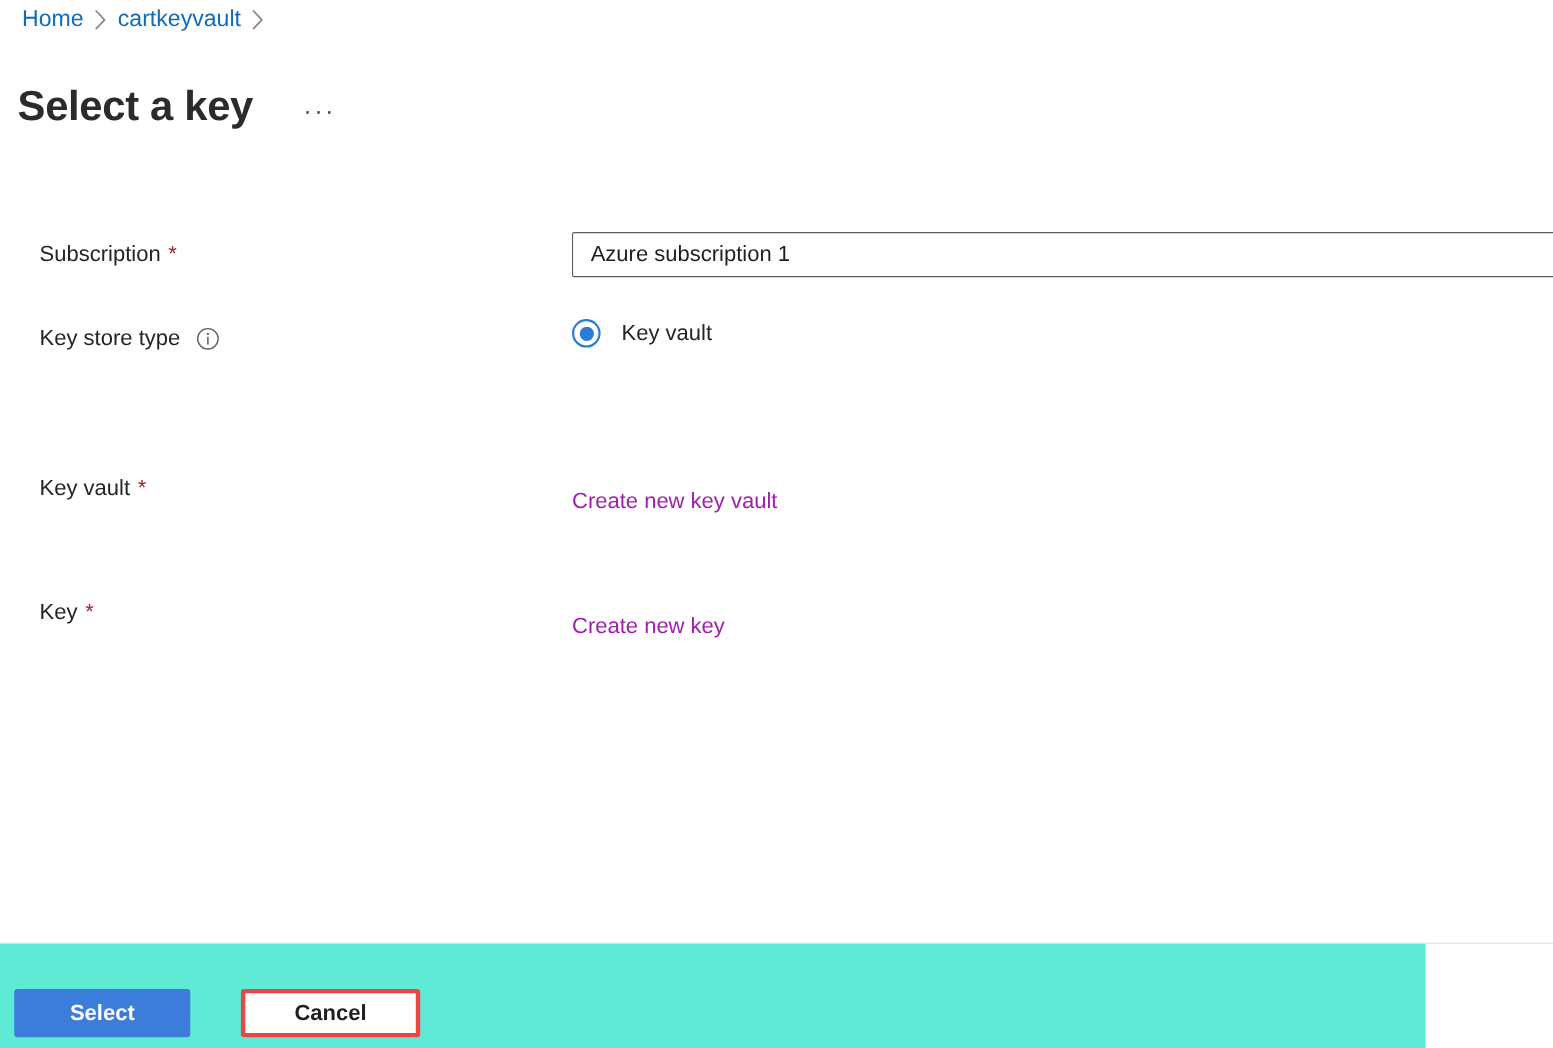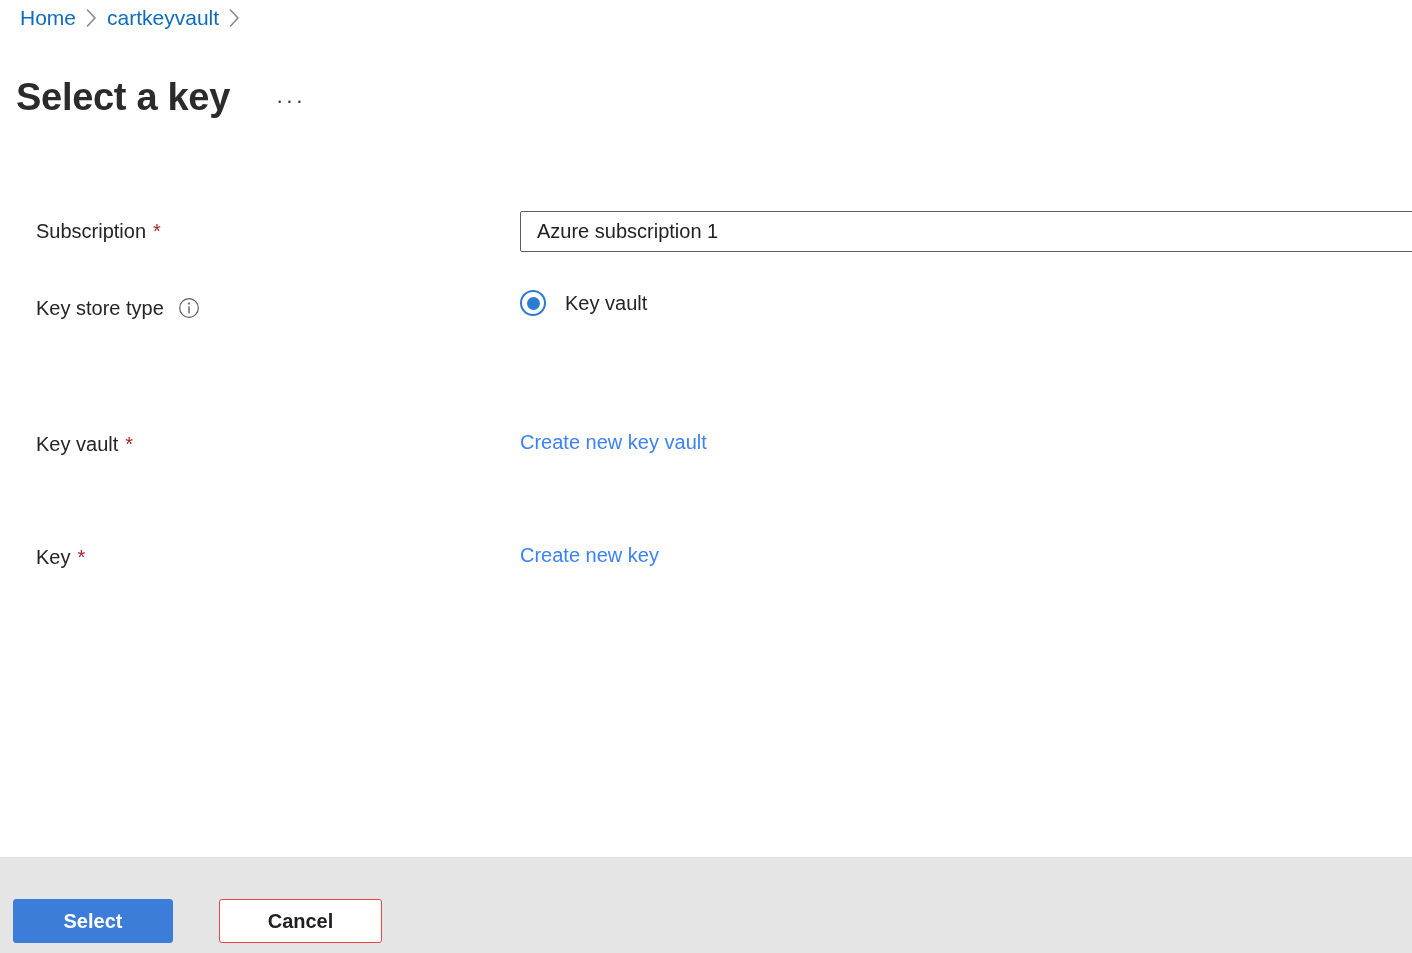--- a/index.html
+++ b/index.html
@@ -80,23 +80,23 @@
   .chev {
     position: absolute; right: 14px; top: 50%;
     transform: translateY(-50%);
     width: 20px; height: 20px;
     display: flex; align-items: center; justify-content: center;
   }
   .chev svg { display: block; }
 
   .sublink {
     display: inline-block;
-    margin-top: 5px;
+    margin-top: 19px;
     font-size: 20px; line-height: 28px;
-    color: #3b82f6; cursor: pointer;
+    color: #a21caf; cursor: pointer;
   }
 
   
   .radio-group { display: flex; flex-direction: column; gap: 14px; }
   .radio-item { display: flex; align-items: center; cursor: pointer; }
   .radio-mark {
     width: 26px; height: 26px; border-radius: 50%;
     border: 2px solid #3b3a39; background: #ffffff;
     display: flex; align-items: center; justify-content: center;
     flex: none;
@@ -112,38 +112,38 @@
     white-space: nowrap;
   }
 
   
   .footer-div {
     position: absolute; left: 0; top: 857px;
     width: 1412px; height: 1px; background: #e1dfdd;
   }
   .footer {
     position: absolute; left: 0; top: 858px;
-    width: 1412px; height: 95px; background: #e5e5e5;
+    width: 1296px; height: 95px; background: #5eead4;
   }
   .btn {
     position: absolute; top: 41px;
     height: 44px;
     font-family: "Liberation Sans", "DejaVu Sans", sans-serif;
     font-size: 20px; font-weight: 600;
     border-radius: 3px;
     display: flex; align-items: center; justify-content: center;
     cursor: pointer; white-space: nowrap;
   }
   .btn-primary {
     left: 13px; width: 160px;
     background: #3b7dd8; color: #ffffff; border: 1px solid #3b7dd8;
   }
   .btn-secondary {
     left: 219px; width: 163px;
-    background: #ffffff; color: #201f1e; border: 1px solid #ef4444;
+    background: #ffffff; color: #201f1e; border: 4px solid #ef4444;
   }
 </style>
 </head>
 <body>
 
 <div class="page">
 
   <nav class="breadcrumb">
     <span class="crumb-link">Home</span>
     <span class="crumb-sep">

